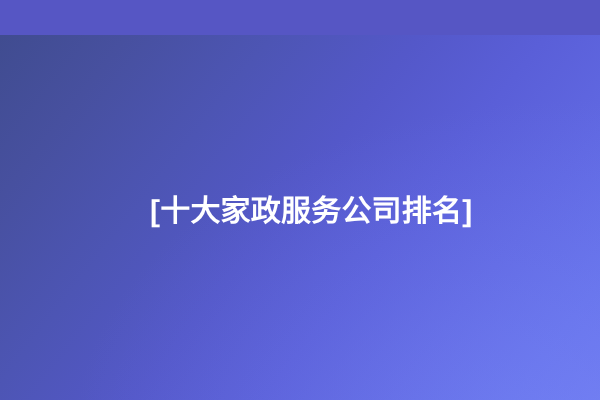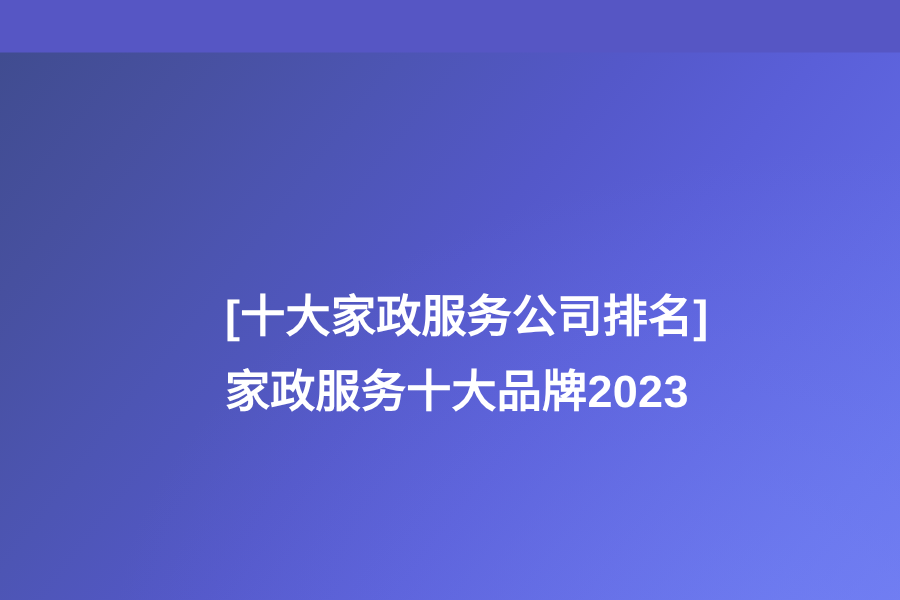--- a/index.html
+++ b/index.html
@@ -73,16 +73,15 @@
 </style>
 </head>
 <body>
 
 <div class="banner">
 
   <div class="banner-wash"></div>
 
   <div class="title-block">
     <span class="title-line">[十大家政服务公司排名]</span>
-    <span class="title-line">家政服务十大品牌2023</span>
   </div>
 
 </div>
 
 </body></html>

